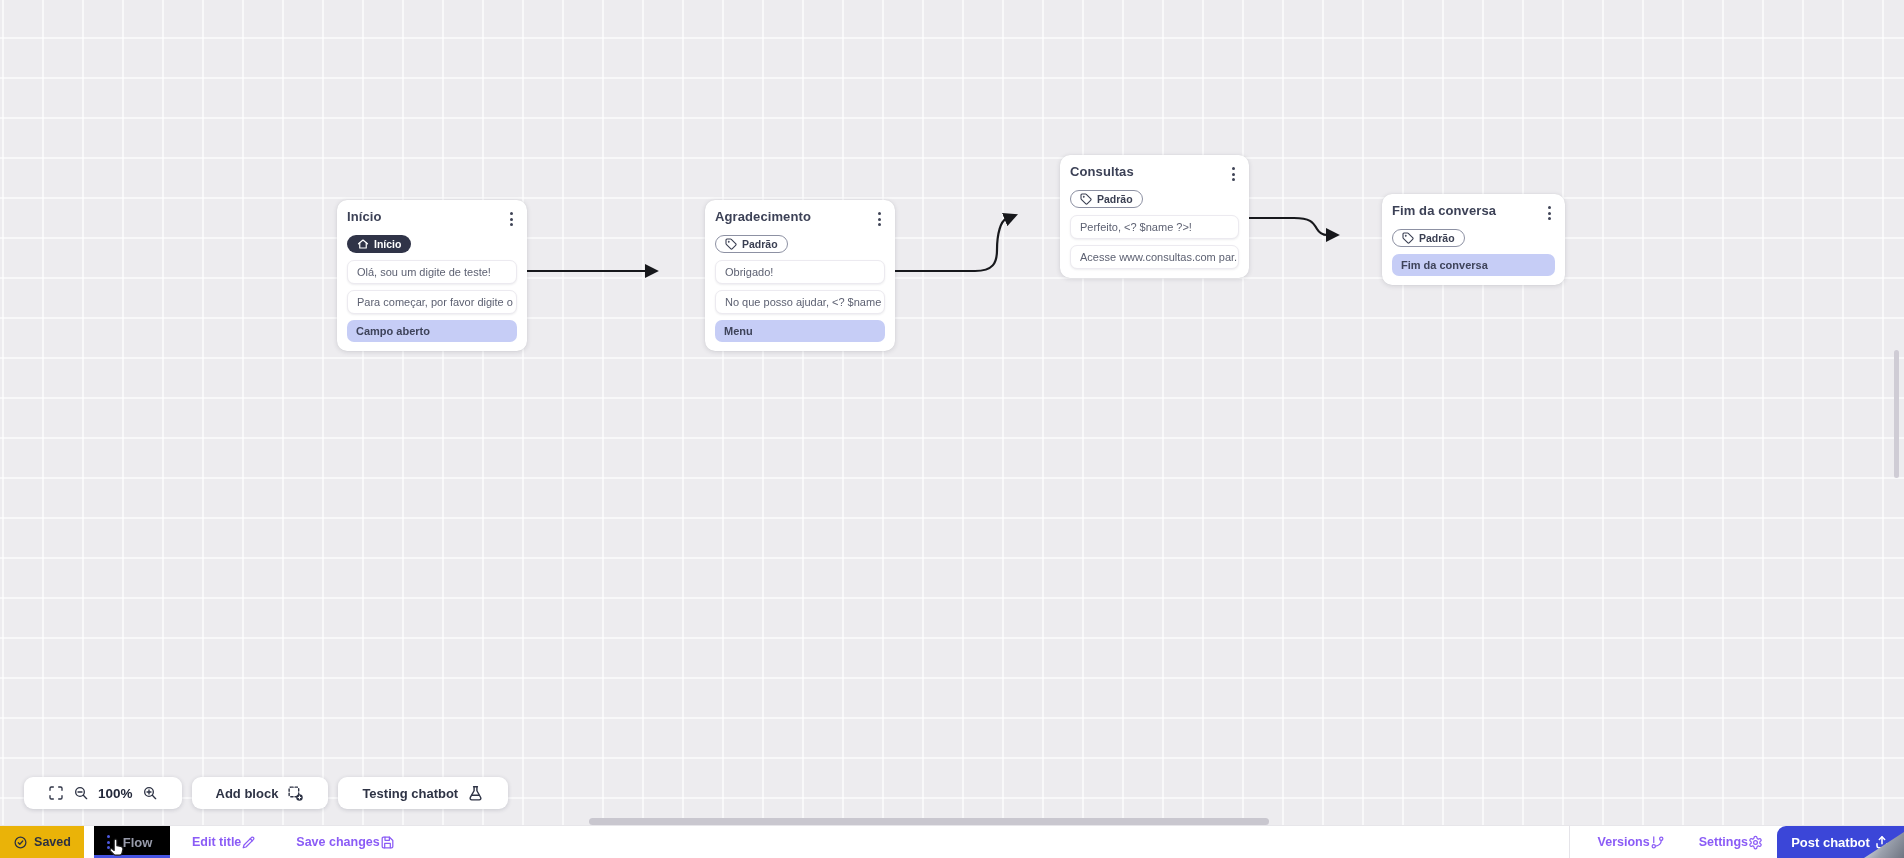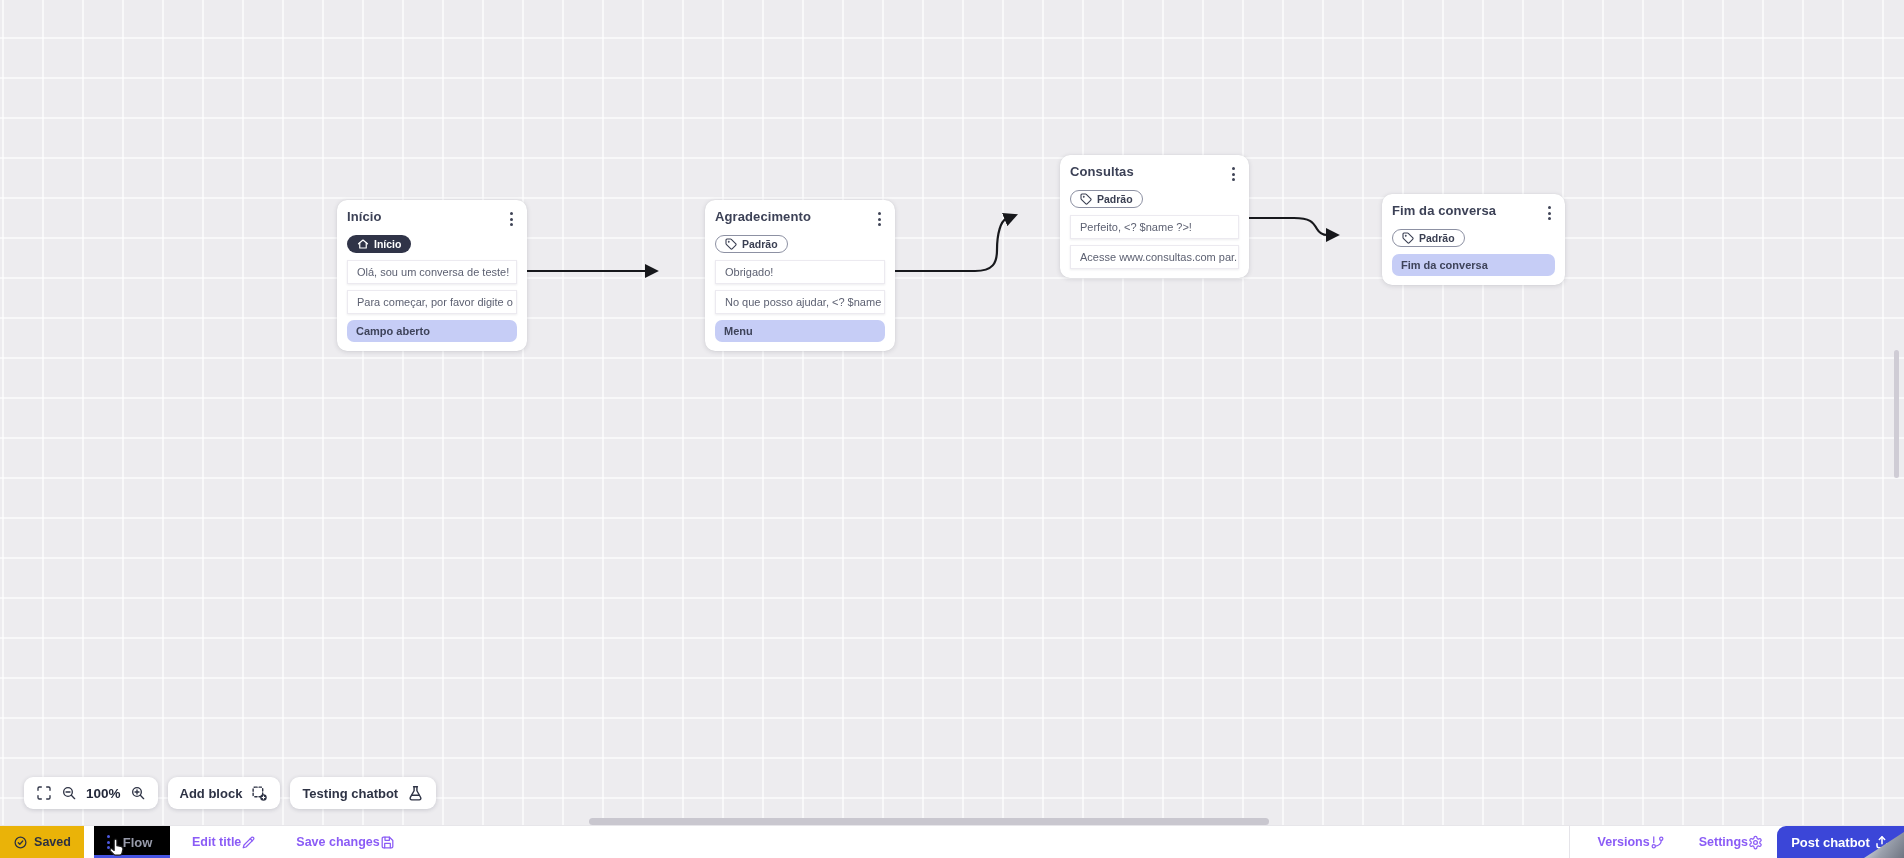--- a/index.html
+++ b/index.html
@@ -22,36 +22,36 @@
   .node-head { display:flex; align-items:flex-start; justify-content:space-between; }
   .node-title { font-size:13px; font-weight:700; color:#3c4156; letter-spacing:.1px; }
   .kebab { display:flex; flex-direction:column; gap:2.5px; padding:3px 4px; cursor:pointer; }
   .kebab i { width:3px; height:3px; border-radius:50%; background:#3f4456; display:block; }
   .badge { display:inline-flex; gap:5px; border-radius:999px;
     font-size:10.5px; font-weight:700; margin-top:6px; padding:3px 10px; }
   .badge.dark { background:#303448; color:#fff; }
   .badge.outline { background:#fff; color:#3a3f52; border:1.4px solid #8d91a3; padding:2px 9px; }
   .badge svg { width:12px; height:12px; flex:none; }
   .msg { margin-top:6px; background:#fff; border:1px solid #eceaf0;
-    box-shadow:0 1px 2px rgba(50,50,80,.09); border-radius:0; padding:5px 9px;
+    box-shadow:0 1px 2px rgba(50,50,80,.09); border-radius:7px; padding:5px 9px;
     font-size:11px; color:#5d6172; white-space:nowrap; overflow:hidden; cursor:pointer; }
   .action { margin-top:6px; background:#c6cdf6; border-radius:7px; padding:5px 9px;
     font-size:11px; font-weight:700; color:#3e435a; white-space:nowrap; overflow:hidden; cursor:pointer; }
 
   
   .scroll-h { position:absolute; left:589px; top:818px; width:680px; height:7px;
     border-radius:4px; background:#c9c7cf; cursor:pointer; }
   .scroll-v { position:absolute; left:1894px; top:350px; width:5px; height:128px;
     border-radius:3px; background:#cfccd5; cursor:pointer; }
 
   
   .tools { position:absolute; left:24px; top:777px; display:flex; gap:10px; }
   .tool { height:32px; background:#fff; border-radius:9px; border:none; cursor:pointer;
     box-shadow:0 1px 4px rgba(35,38,59,.18); display:flex; align-items:center;
-    gap:9px; padding:0 12px; font-size:13px; font-weight:700; color:#2e3345;
+    gap:9px; padding:0 24px; font-size:13px; font-weight:700; color:#2e3345;
     font-family:inherit; }
   .zoom-level { font-size:13.5px; font-weight:700; color:#23283a; }
   .ic { width:16px; height:16px; stroke:currentColor; fill:none; stroke-width:2;
     stroke-linecap:round; stroke-linejoin:round; flex:none; }
   .ic-sm { width:15px; height:15px; }
   .tools .ic { cursor:pointer; }
 
   
   .statusbar { position:absolute; left:0; bottom:0; width:1904px; height:33px;
     background:#fff; border-top:1px solid #e7e6ea; display:flex; align-items:stretch; }
@@ -102,21 +102,21 @@
           <i></i>
         </span>
     </div>
     <div class="badge dark">
       <svg class="ic" viewBox="0 0 24 24" style="width:12px;height:12px;stroke:#fff;stroke-width:2.4">
         <path d="M3 11.5 12 4l9 7.5"></path>
           <path d="M5.5 9.5V20h13V9.5"></path>
       </svg>
       <span>Início</span>
     </div>
-    <div class="msg">Olá, sou um conversa de teste!</div>
+    <div class="msg">Olá, sou um digite de teste!</div>
     <div class="msg">Para começar, por favor digite o ...</div>
     <div class="action">Campo aberto</div>
   </div>
 
   <div class="node" style="left:659px; top:200px; width:190px;">
     <div class="node-head">
       <span class="node-title">Agradecimento</span>
       <span class="kebab">
           <i></i>
           <i></i>

